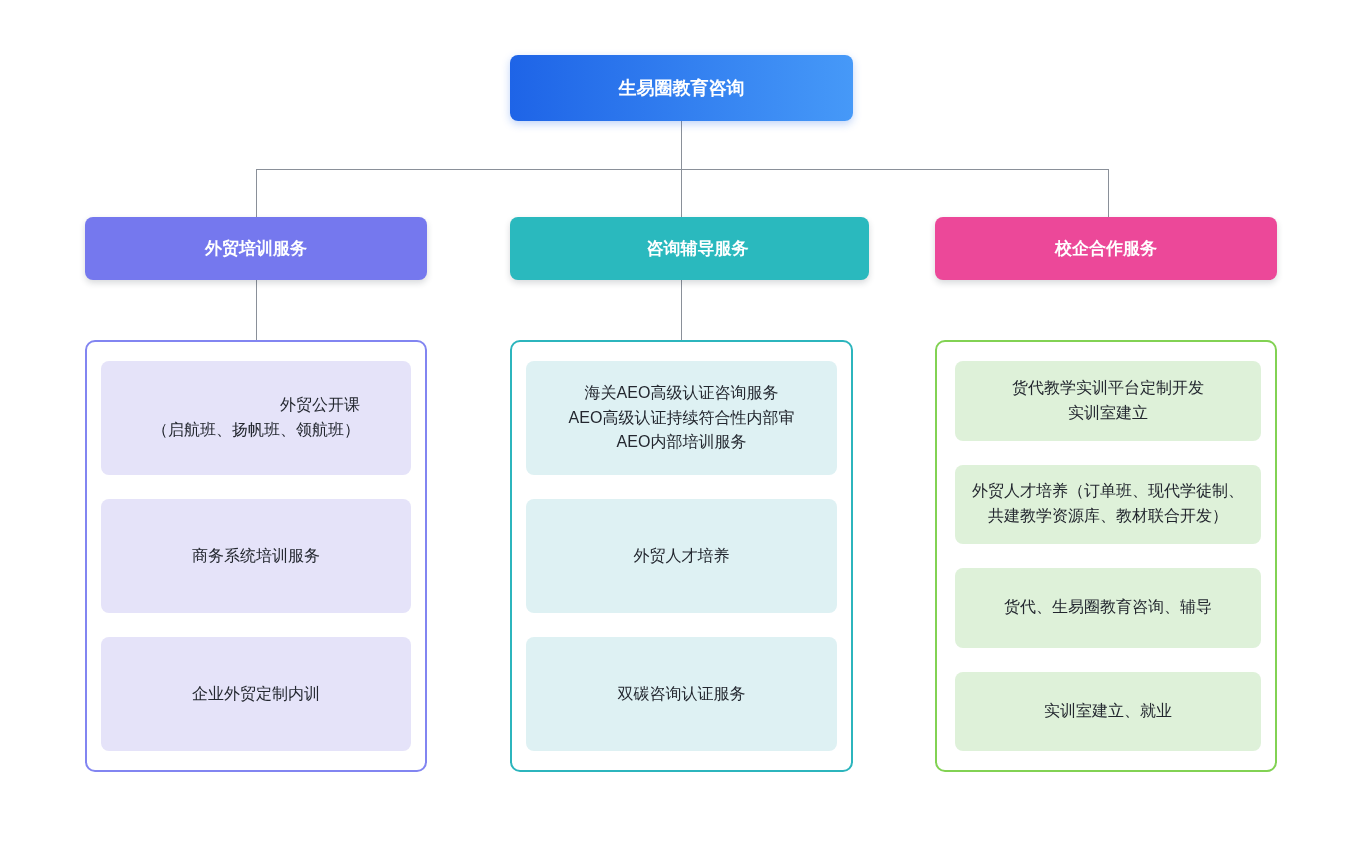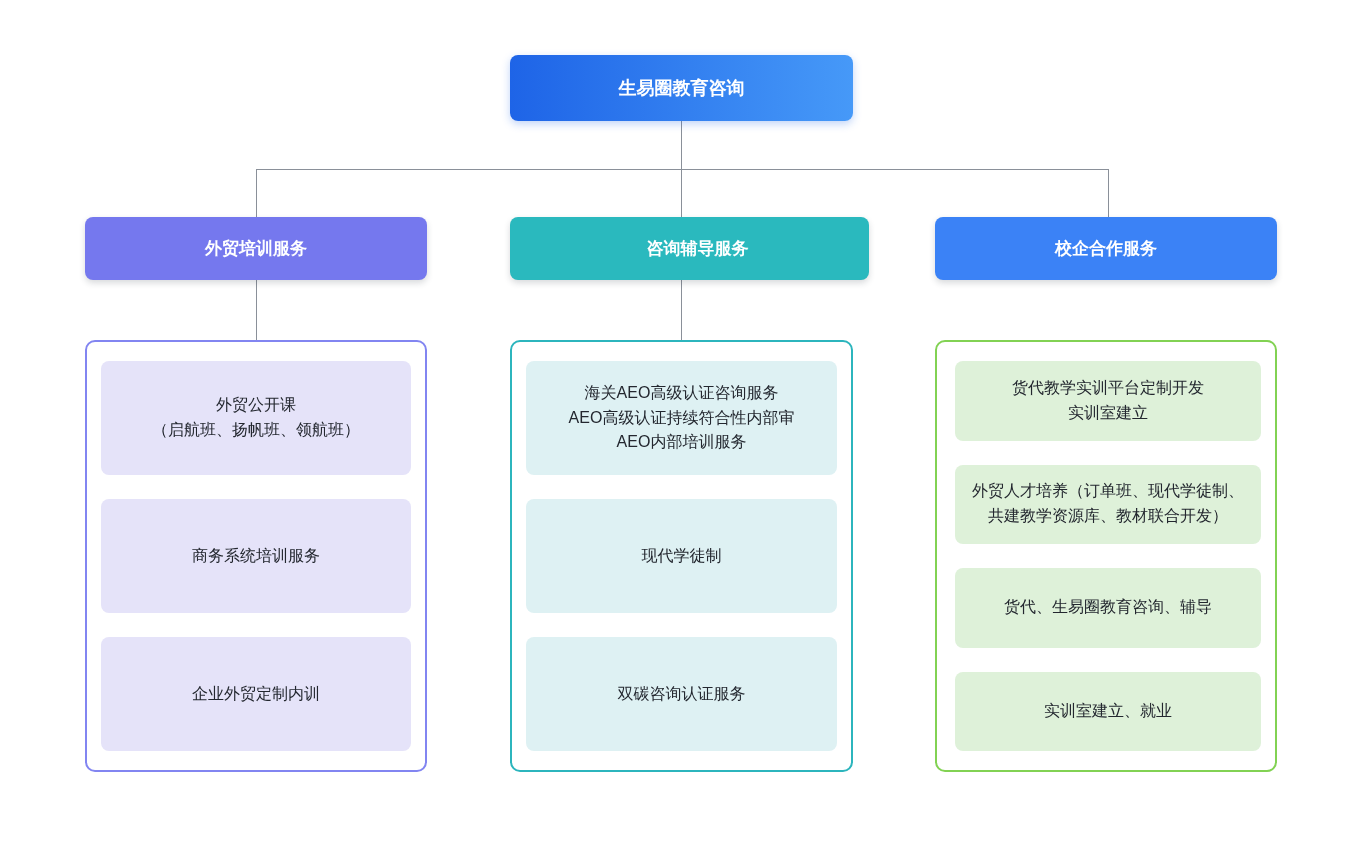--- a/index.html
+++ b/index.html
@@ -35,21 +35,21 @@
   
   .branch-header{
     position:absolute;top:217px;height:63px;
     border-radius:8px;
     color:#ffffff;font-weight:bold;font-size:17px;
     display:flex;align-items:center;justify-content:center;
     box-shadow:0 3px 6px rgba(40,50,60,.18);
   }
   .bh1{left:85px;width:342px;background:#7578ee;}
   .bh2{left:510px;width:343px;background:#2ab9be;padding-left:16px;}
-  .bh3{left:935px;width:342px;background:#3b82f6;}
+  .bh3{left:935px;width:342px;background:#ec4899;}
 
   
   .branch-body{
     position:absolute;top:340px;height:432px;
     border-radius:10px;background:#ffffff;
     box-sizing:border-box;
     padding:19px 14px;
     display:flex;flex-direction:column;gap:24px;
   }
   .bb1{left:85px;width:342px;border:2px solid #8285f1;}
@@ -58,21 +58,21 @@
 
   .leaf{
     flex:1 1 0;
     display:flex;align-items:center;justify-content:center;
     text-align:center;
     border-radius:8px;
     padding:4px 12px;box-sizing:border-box;
     font-size:16px;line-height:1.55;color:#23272f;
     white-space:pre-line;
   }
-  .bb1 .leaf{background:#e5e3f9;}
+  .bb1 .leaf{background:#e5e3f9;text-align:right;}
   .bb2 .leaf{background:#def1f3;}
   .bb3 .leaf{background:#def1d9;}
 </style>
 </head>
 <body>
 
 <div class="canvas">
 
   <div class="line v line-root"></div>
   <div class="line h line-main"></div>
@@ -100,21 +100,21 @@
     <div class="leaf">外贸公开课
 （启航班、扬帆班、领航班）</div>
     <div class="leaf">商务系统培训服务</div>
     <div class="leaf">企业外贸定制内训</div>
   </div>
 
   <div class="branch-body bb2">
     <div class="leaf">海关AEO高级认证咨询服务
 AEO高级认证持续符合性内部审
 AEO内部培训服务</div>
-    <div class="leaf">现代学徒制</div>
+    <div class="leaf">外贸人才培养</div>
     <div class="leaf">双碳咨询认证服务</div>
   </div>
 
   <div class="branch-body bb3">
     <div class="leaf">货代教学实训平台定制开发
 实训室建立</div>
     <div class="leaf">外贸人才培养（订单班、现代学徒制、共建教学资源库、教材联合开发）</div>
     <div class="leaf">货代、生易圈教育咨询、辅导</div>
     <div class="leaf">实训室建立、就业</div>
   </div>

